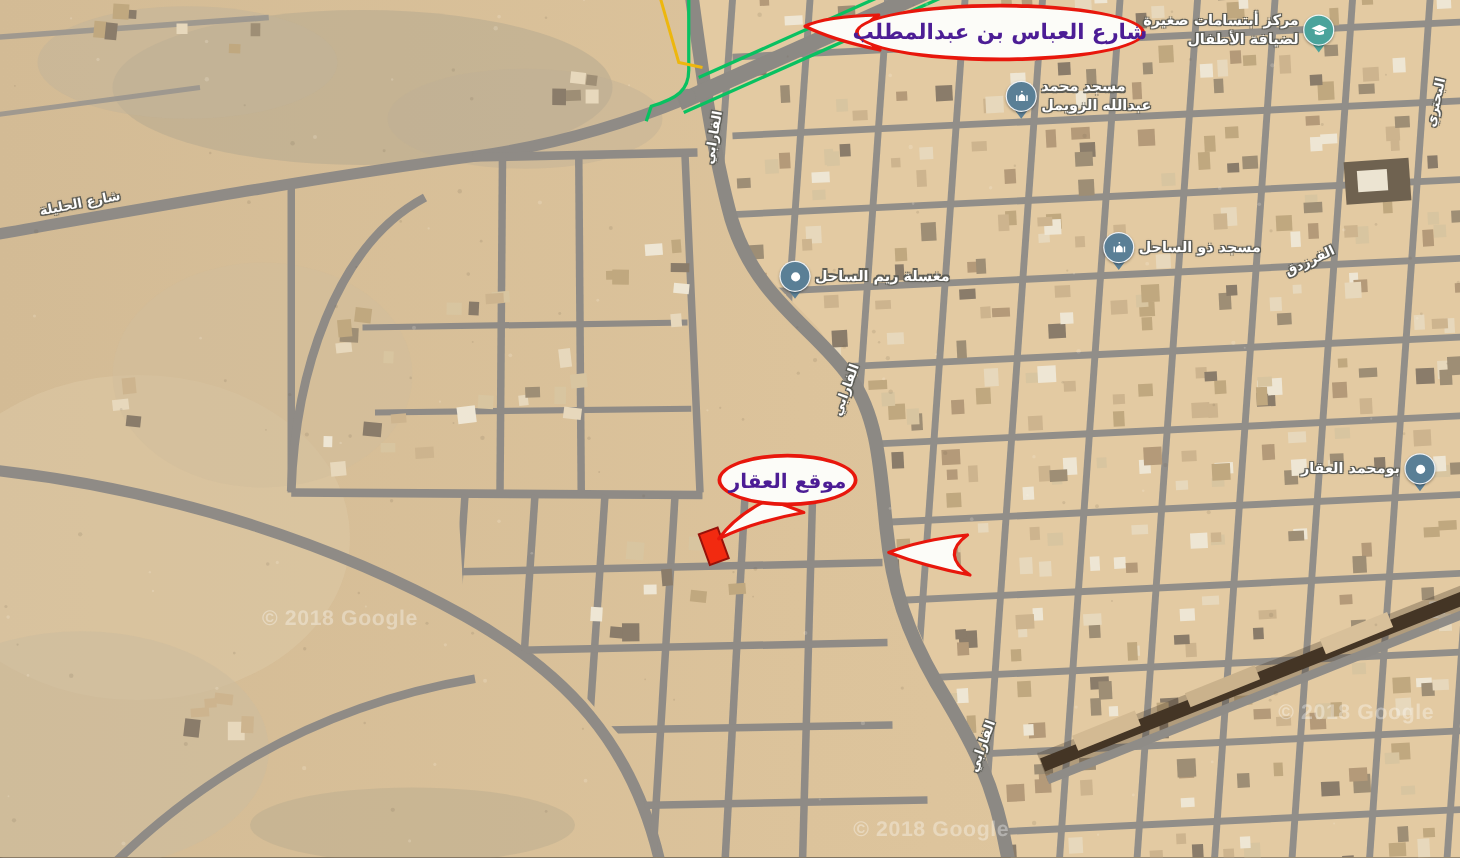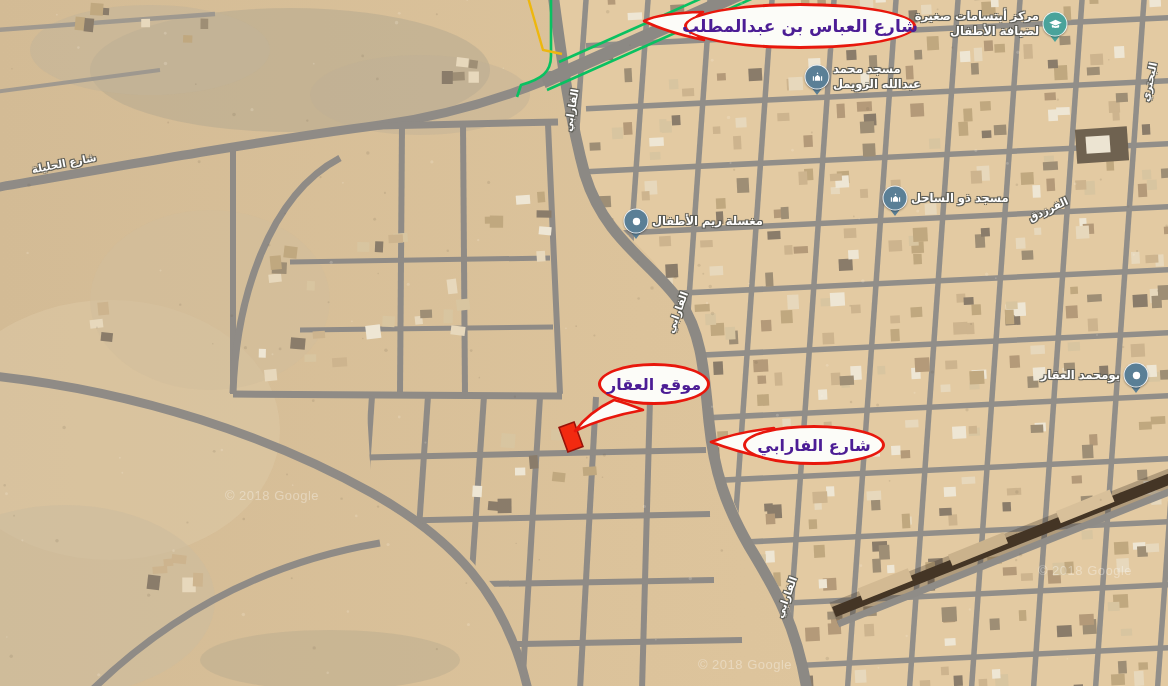--- a/index.html
+++ b/index.html
@@ -19,21 +19,21 @@
   .poi-label{position:absolute;top:0;transform:translateY(-50%);white-space:nowrap;
              font-size:11.5px;font-weight:700;color:#fff;line-height:1.3;
              text-shadow:1px 1px 0 #5c5c55,-1px 1px 0 #5c5c55,1px -1px 0 #5c5c55,-1px -1px 0 #5c5c55,0 0 2px #50504a;}
   .poi-label.right{left:16px;text-align:left;}
   .poi-label.left{right:16px;text-align:right;}
   .callout{position:absolute;z-index:5;transform:translate(-50%,-50%);
            background:#fcfcf8;border:3px solid #e8170c;border-radius:50%;
            display:flex;align-items:center;justify-content:center;
            font-weight:700;color:#4c1d95;box-sizing:border-box;white-space:nowrap;}
   .wm{position:absolute;z-index:4;transform:translate(-50%,-50%);white-space:nowrap;
-      font-family:"Liberation Sans",sans-serif;font-size:13px;font-weight:400;
+      font-family:"Liberation Sans",sans-serif;font-size:17px;font-weight:700;
       color:rgba(255,255,255,.34);letter-spacing:.5px;}
 </style>
 </head>
 <body>
 
 <div id="stage">
   <svg id="basesvg" width="1168" height="686" viewBox="0 0 1168 686">
     <defs>
       <linearGradient id="sandgrad" x1="0" y1="0" x2="1" y2="0">
         <stop offset="0" stop-color="#d3bb95"></stop>
@@ -884,31 +884,30 @@
         </div>
         <div class="poi-label right" dir="rtl">مسجد ذو الساحل</div>
       </div>
       <div class="poi" style="left: 636px; top: 221px;">
         <div class="poi-tip" style="border-top-color: rgb(90, 127, 150);"></div>
         <div class="poi-pin" style="background: rgb(90, 127, 150);">
           <svg viewBox="0 0 24 24" width="16" height="16">
             <circle cx="12" cy="12" r="5.5" fill="#fff"></circle>
           </svg>
         </div>
-        <div class="poi-label right" dir="rtl">مغسلة ريم الأطفال</div>
+        <div class="poi-label right" dir="rtl">مغسلة ريم الساحل</div>
       </div>
       <div class="poi" style="left: 1136px; top: 375px;">
         <div class="poi-tip" style="border-top-color: rgb(90, 127, 150);"></div>
         <div class="poi-pin" style="background: rgb(90, 127, 150);">
           <svg viewBox="0 0 24 24" width="16" height="16">
             <circle cx="12" cy="12" r="5.5" fill="#fff"></circle>
           </svg>
         </div>
         <div class="poi-label left" dir="rtl">بومحمد العقار</div>
       </div>
       <div class="wm" style="left: 272px; top: 495px;">© 2018 Google</div>
       <div class="wm" style="left: 745px; top: 664px;">© 2018 Google</div>
       <div class="wm" style="left: 1085px; top: 570px;">© 2018 Google</div>
       <div class="callout" dir="rtl" style="left: 800px; top: 26px; width: 232px; height: 46px; font-size: 17px; border-color: rgb(232, 23, 12);">شارع العباس بن عبدالمطلب</div>
-      <div class="callout" dir="rtl" style="left: 654px; top: 384px; width: 112px; height: 42px; font-size: 16px; border-color: rgb(232, 23, 12);">موقع العقار</div>
-      <div class="callout" dir="rtl" style="left: 814px; top: 445px; width: 142px; height: 40px; font-size: 16px; border-color: rgb(232, 23, 12);">شارع الفارابي</div>
+      <div class="callout" dir="rtl" style="left: 630px; top: 384px; width: 112px; height: 42px; font-size: 16px; border-color: rgb(232, 23, 12);">موقع العقار</div>
     </div>
 </div>
 
 </body></html>

